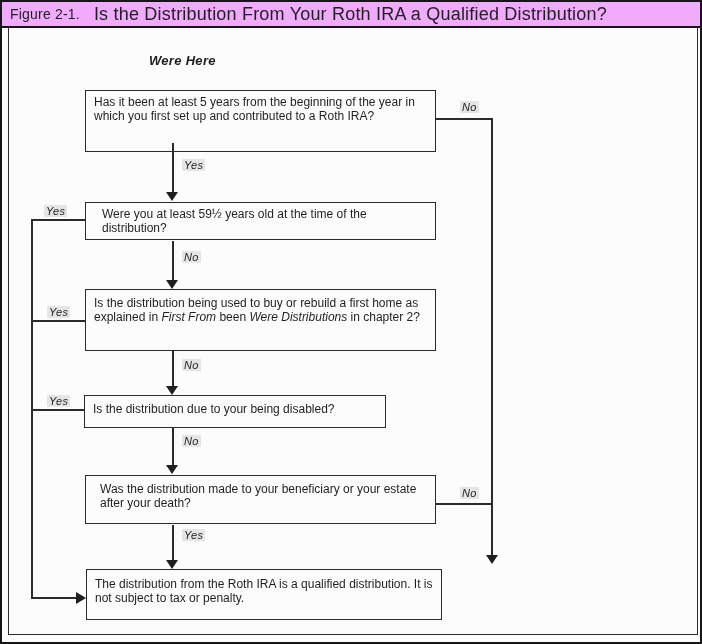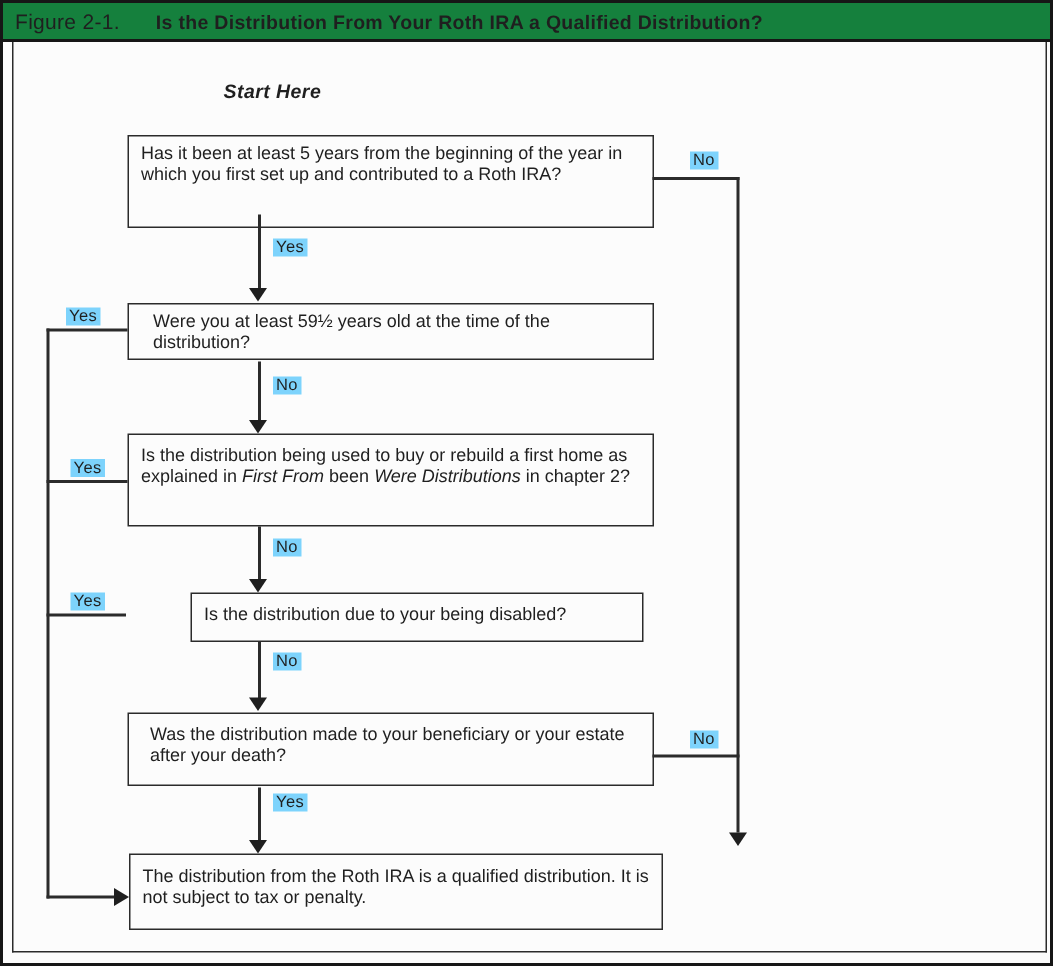--- a/index.html
+++ b/index.html
@@ -10,80 +10,80 @@
     border:2px solid #161616;
     box-sizing:border-box;
     font-family:"Liberation Sans", sans-serif;
     color:#1f1f1f;
     overflow:hidden;
   }
   .titlebar{
     position:absolute;left:0;top:0;width:698px;height:24px;
     display:flex;align-items:center;
     border-bottom:2px solid #161616;
-    background:#15803d;
+    background:#f0abfc;
   }
   .fig-label{font-size:14px;margin-left:8px;letter-spacing:.2px;}
-  .fig-title{font-size:13px;font-weight:bold;margin-left:24px;letter-spacing:.2px;}
+  .fig-title{font-size:18px;font-weight:normal;margin-left:14px;letter-spacing:.2px;}
   .frame{
     position:absolute;left:6px;top:26px;width:688px;height:606px;
     border:1px solid #2b2b2b;border-top:none;
   }
   .start-here{
     position:absolute;left:147px;top:51px;
     font-size:13px;font-weight:bold;font-style:italic;letter-spacing:.3px;
   }
   .qbox{
     position:absolute;
     border:1px solid #2b2b2b;
     background:#fcfcfc;
     font-size:12px;line-height:13.5px;
     padding:5px 8px;
     box-sizing:border-box;
   }
   .b1{left:83px;top:88px;width:351px;height:62px;}
   .b2{left:83px;top:200px;width:351px;height:38px;padding-left:16px;}
   .b3{left:83px;top:287px;width:351px;height:62px;padding-top:7px;}
-  .b4{left:82px;top:393px;width:302px;height:33px;padding-top:7px;margin-left:43px;}
+  .b4{left:82px;top:393px;width:302px;height:33px;padding-top:7px;}
   .b5{left:83px;top:473px;width:351px;height:49px;padding-left:14px;padding-top:7px;}
   .b6{left:84px;top:567px;width:356px;height:51px;padding-top:8px;}
   .b7{left:459px;top:562px;width:230px;height:70px;padding:5px 7px;}
   .it{font-style:italic;}
   .vline,.hline{position:absolute;background:#2b2b2b;}
   .vline{width:2px;}
   .hline{height:2px;}
   .head-down{
     position:absolute;width:0;height:0;
     border-left:6px solid transparent;border-right:6px solid transparent;
     border-top:9px solid #1f1f1f;
   }
   .head-right{
     position:absolute;width:0;height:0;
     border-top:6px solid transparent;border-bottom:6px solid transparent;
     border-left:10px solid #1f1f1f;
   }
   .edge-label{
     position:absolute;
-    font-size:11px;letter-spacing:.3px;
-    background:#7dd3fc;padding:0 2px;
+    font-size:11px;font-style:italic;letter-spacing:.3px;
+    background:#e5e5e5;padding:0 2px;
   }
 </style>
 </head>
 <body>
 
 <div class="page">
 
   <div class="titlebar">
     <span class="fig-label">Figure 2-1.</span>
     <span class="fig-title">Is the Distribution From Your Roth IRA a Qualified Distribution?</span>
   </div>
 
   <div class="frame"></div>
 
-  <div class="start-here">Start Here</div>
+  <div class="start-here">Were Here</div>
 
   <div class="qbox b1">Has it been at least 5 years from the beginning of the year in which you first set up and contributed to a Roth IRA?</div>
   <div class="qbox b2">Were you at least 59½ years old at the time of the distribution?</div>
   <div class="qbox b3"><span>Is the distribution being used to buy or rebuild a first home as explained in </span><span class="it">First From</span><span> been </span><span class="it">Were Distributions</span><span> in chapter 2?</span></div>
   <div class="qbox b4">Is the distribution due to your being disabled?</div>
   <div class="qbox b5">Was the distribution made to your beneficiary or your estate after your death?</div>
 
   <div class="qbox b6">The distribution from the Roth IRA is a qualified distribution. It is not subject to tax or penalty.</div>
 
   <div class="vline" style="left:170px;top:141px;height:49px;"></div>

